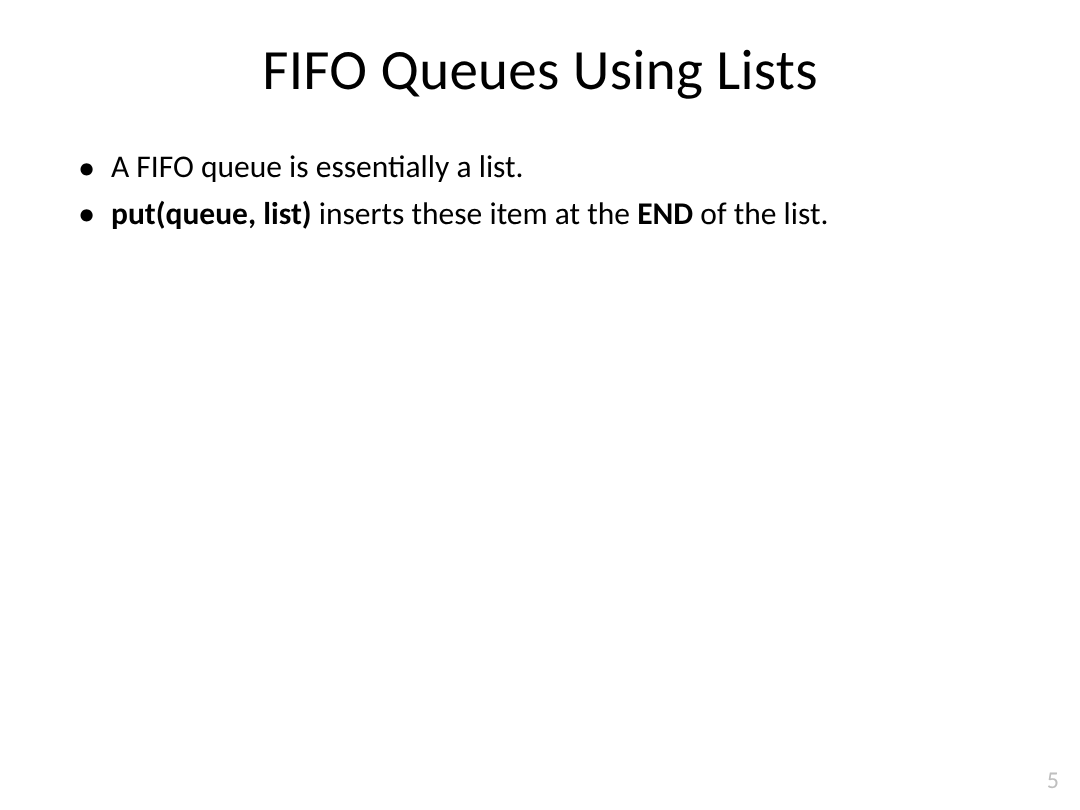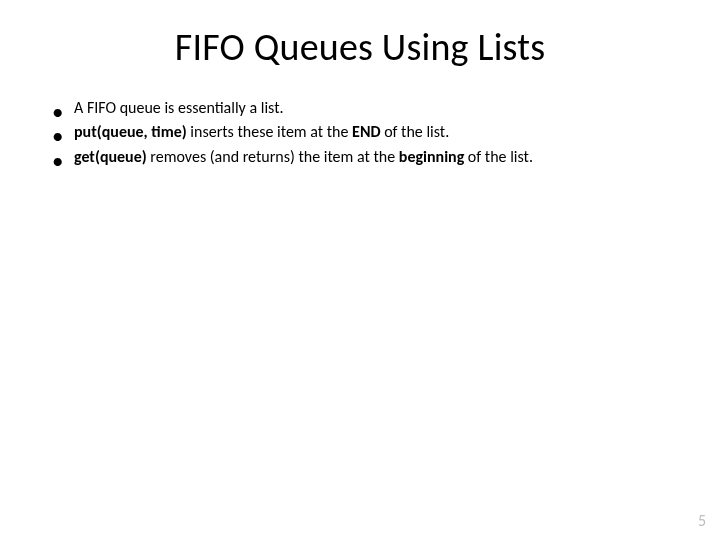--- a/index.html
+++ b/index.html
@@ -1,36 +1,33 @@
 <!DOCTYPE html>
 <html><head>
 <meta charset="utf-8">
 <style>
   * { margin: 0; padding: 0; box-sizing: border-box; }
   html, body { width: 720px; height: 540px; background: #fff; font-family: Calibri, "Segoe UI", Arial, sans-serif; color: #000; }
   .slide { position: relative; width: 720px; height: 540px; padding: 18px 48px 24px 48px; }
   .title { text-align: center; font-size: 38px; font-weight: 400; margin-top: 6px; margin-bottom: 28px; letter-spacing: 0.2px; }
-  .bullets { list-style: none; font-size: 16px; line-height: 1.28; }
+  .bullets { list-style: none; font-size: 21px; line-height: 1.28; }
   .bullets > li { position: relative; padding-left: 26px; margin-bottom: 4px; }
   .bullets > li::before { content: "•"; position: absolute; left: 4px; top: 0; font-size: 23px; }
   .bold { font-weight: 700; }
   .pagenum { position: absolute; right: 14px; bottom: 10px; font-size: 16px; color: #bfbfbf; }
 </style>
 </head>
 <body>
 
 <div class="slide">
   <h1 class="title">FIFO Queues Using Lists</h1>
 
   <ul class="bullets">
     <li>
       <span>A FIFO queue is essentially a list.</span>
     </li>
     <li>
-      <span class="bold">put(queue, time)</span><span> inserts these item at the </span><span class="bold">END</span><span> of the list.</span>
-    </li>
-    <li>
-      <span class="bold">get(queue)</span><span> removes (and returns) the item at the </span><span class="bold">beginning</span><span> of the list.</span>
+      <span class="bold">put(queue, list)</span><span> inserts these item at the </span><span class="bold">END</span><span> of the list.</span>
     </li>
   </ul>
 
   <div class="pagenum">5</div>
 </div>
 
 </body></html>

